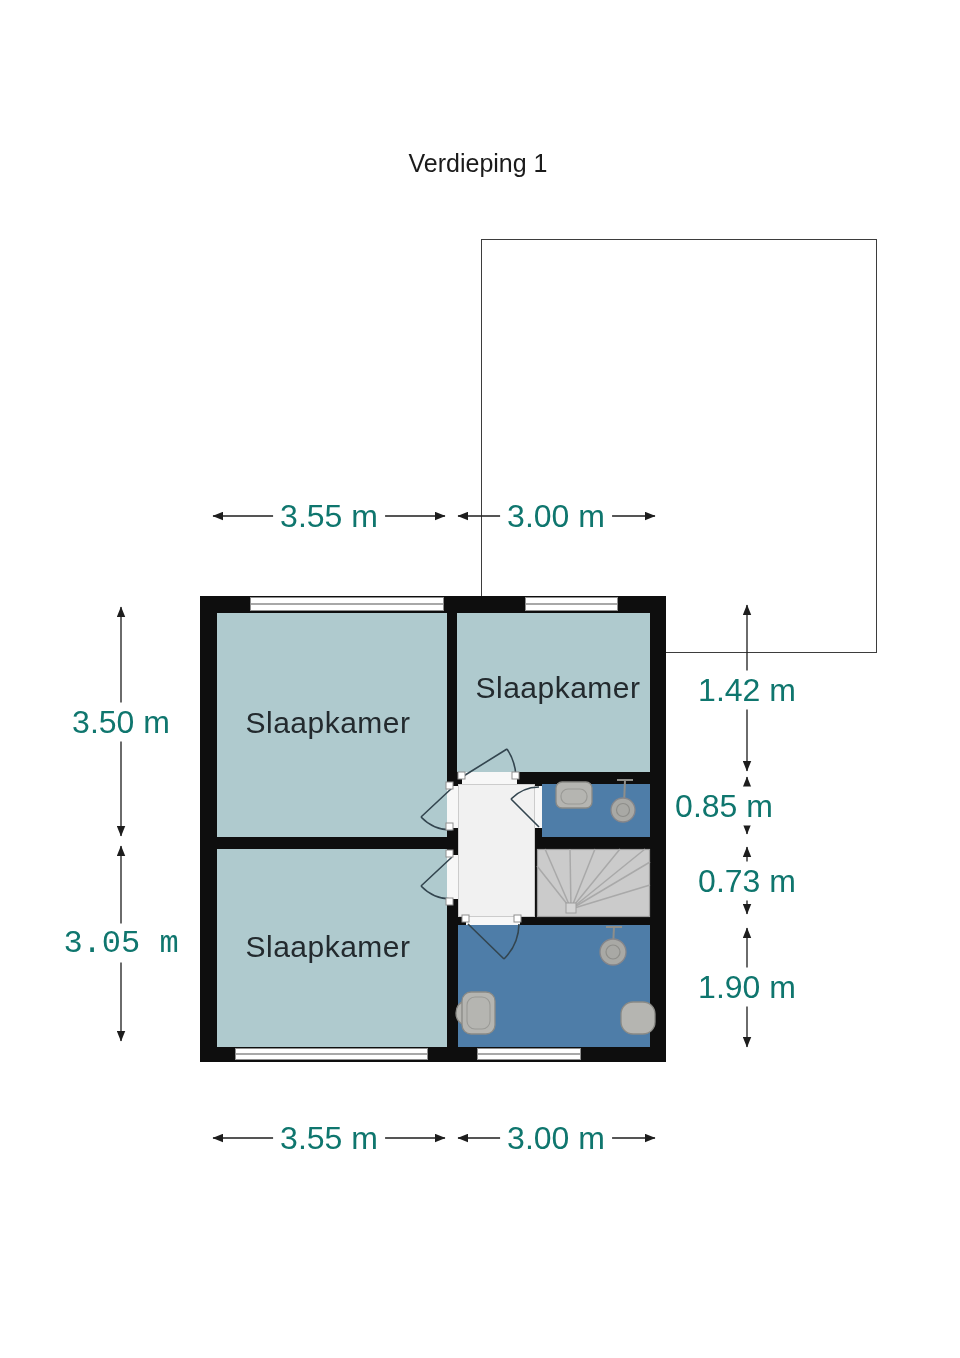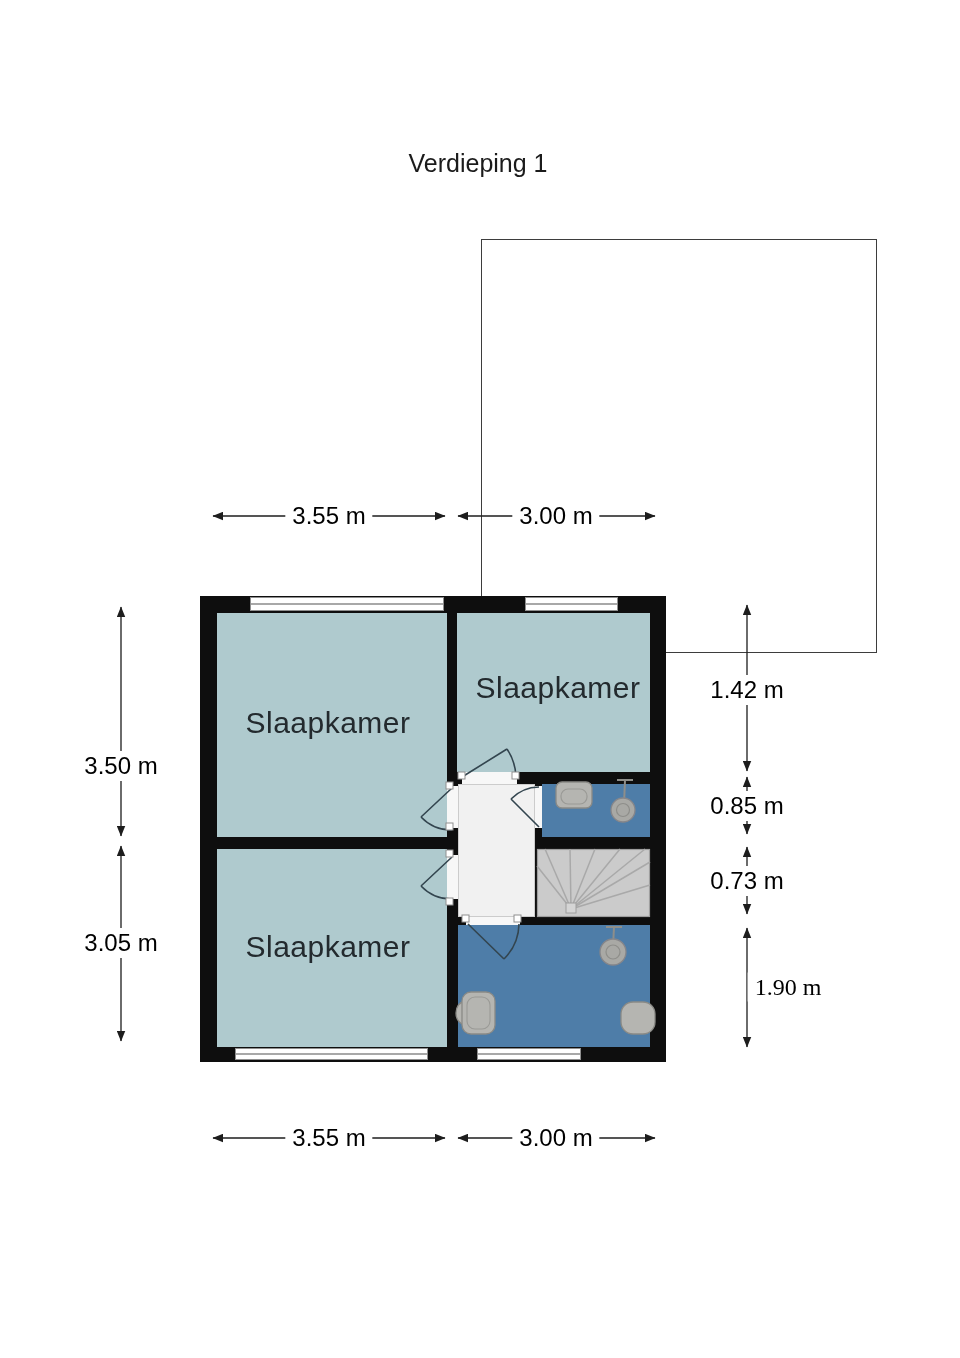--- a/index.html
+++ b/index.html
@@ -11,21 +11,21 @@
   #plan{left:200px;top:596px;width:466px;height:466px;background:#0e0e0e;}
   .room{position:absolute;background:#afcace;}
   .wet{position:absolute;background:#4e7da8;}
   .room-label{position:absolute;transform:translate(-50%,-50%);font-size:30px;color:#232a2e;white-space:nowrap;letter-spacing:.5px;}
   .hall{position:absolute;background:#f1f1f1;border:1px solid #cccccc;box-sizing:border-box;}
   .stairs{position:absolute;background:#cbcbcb;}
   .gap{position:absolute;background:#f7f7f7;}
   .win{position:absolute;background:linear-gradient(to bottom,#ffffff 0 38%,#a8a8a8 38% 62%,#ffffff 62% 100%);
        border:1px solid #8f8f8f;box-sizing:border-box;}
   svg{position:absolute;left:0;top:0;pointer-events:none;}
-  .dim{position:absolute;transform:translate(-50%,-50%);font-size:24px;color:#000000;background:#ffffff;
+  .dim{position:absolute;transform:translate(-50%,-50%);font-size:32px;color:#0f766e;background:#ffffff;
        padding:1px 7px;white-space:nowrap;}
 </style>
 </head>
 <body>
 
 <div id="canvas">
 
   <div id="title" class="abs">Verdieping 1</div>
 
   <div id="roof-outline" class="abs"></div>
@@ -132,20 +132,20 @@
       <line x1="747" y1="777" x2="747" y2="834" marker-start="url(#ah)" marker-end="url(#ah)"></line>
       <line x1="747" y1="847" x2="747" y2="914" marker-start="url(#ah)" marker-end="url(#ah)"></line>
       <line x1="747" y1="928" x2="747" y2="1047" marker-start="url(#ah)" marker-end="url(#ah)"></line>
     </g>
   </svg>
 
   <div class="dim" style="left:329px;top:516px;">3.55 m</div>
   <div class="dim" style="left:556px;top:516px;">3.00 m</div>
   <div class="dim" style="left:329px;top:1138px;">3.55 m</div>
   <div class="dim" style="left:556px;top:1138px;">3.00 m</div>
-  <div class="dim" style="left:121px;top:722px;margin-top:44px;">3.50 m</div>
-  <div class="dim" style="left:121px;top:943px;">3.05 m</div>
+  <div class="dim" style="left:121px;top:722px;">3.50 m</div>
+  <div class="dim" style="left:121px;top:943px;font-family:Liberation Mono, monospace;">3.05 m</div>
   <div class="dim" style="left:747px;top:690px;">1.42 m</div>
-  <div class="dim" style="left:747px;top:806px;">0.85 m</div>
+  <div class="dim" style="left:724px;top:806px;">0.85 m</div>
   <div class="dim" style="left:747px;top:881px;">0.73 m</div>
-  <div class="dim" style="left:788px;top:987px;font-family:Liberation Serif, serif;">1.90 m</div>
+  <div class="dim" style="left:747px;top:987px;">1.90 m</div>
 
 </div>
 
 </body></html>

